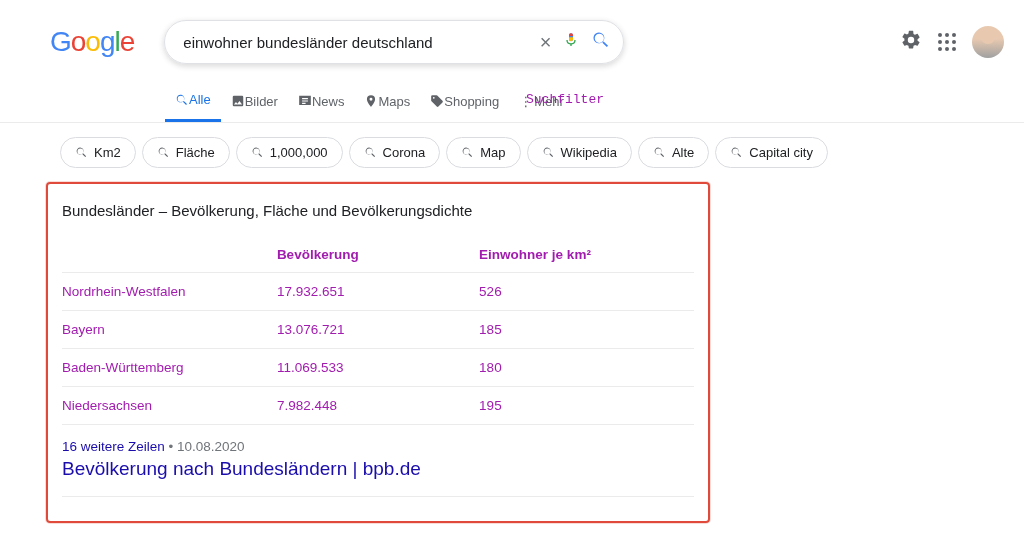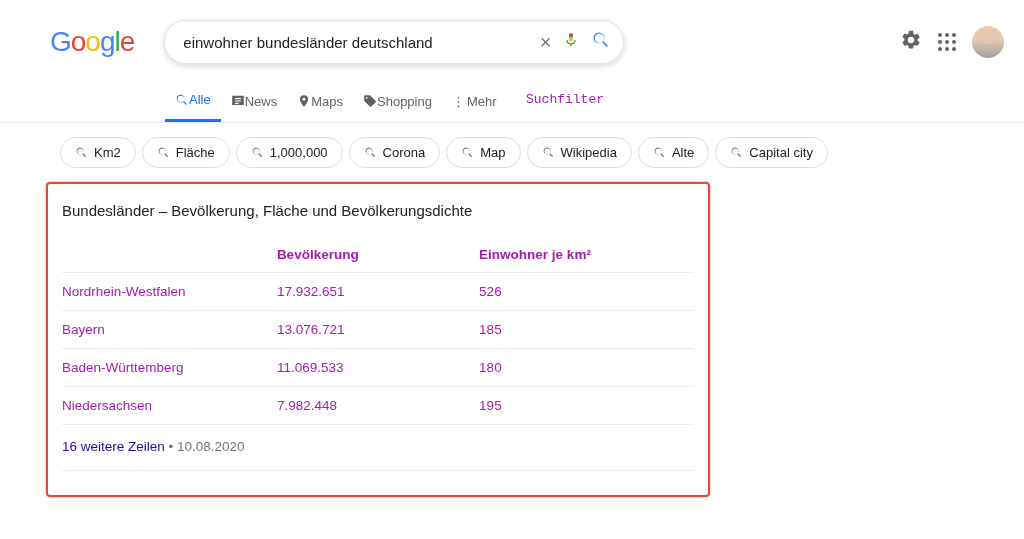--- a/index.html
+++ b/index.html
@@ -237,20 +237,26 @@
       <div class="head"></div>
     </div>
 </div>
 
 <div class="nav-tabs">
   <div class="tab active">
     <svg class="tab-icon" viewBox="0 0 24 24">
         <path fill="#1a73e8" d="M15.5 14h-.79l-.28-.27a6.5 6.5 0 10-.7.7l.27.28v.79l5 4.99L20.49 19zM10 15.5A5.5 5.5 0 1115.5 10 5.5 5.5 0 0110 15.5z"></path>
       </svg>
     <span>Alle</span>
+  </div>
+  <div class="tab">
+    <svg class="tab-icon" viewBox="0 0 24 24">
+        <path fill="#5f6368" d="M21 19V5a2 2 0 00-2-2H5a2 2 0 00-2 2v14a2 2 0 002 2h14a2 2 0 002-2zM8.5 13.5l2.5 3 3.5-4.5 4.5 6H5z"></path>
+      </svg>
+    <span>Bilder</span>
   </div>
   <div class="tab">
     <svg class="tab-icon" viewBox="0 0 24 24">
         <path fill="#5f6368" d="M22 3H2v16h20zM7 7h10v2H7zm0 4h10v2H7zm0 4h6v2H7z"></path>
       </svg>
     <span>News</span>
   </div>
   <div class="tab">
     <svg class="tab-icon" viewBox="0 0 24 24">
         <path fill="#5f6368" d="M12 2a7 7 0 00-7 7c0 5.25 7 13 7 13s7-7.75 7-13a7 7 0 00-7-7zm0 9.5A2.5 2.5 0 1114.5 9 2.5 2.5 0 0112 11.5z"></path>
@@ -352,18 +358,19 @@
           <td>7.982.448</td>
           <td>195</td>
         </tr>
       </tbody>
   </table>
   <div class="more-rows">
     <span class="link">16 weitere Zeilen</span>
     <span class="date"> • </span>
     <span class="date">10.08.2020</span>
   </div>
+  <div class="result-link">Bevölkerung nach Bundesländern | bpb.de</div>
   <div class="feedback-row">
     
     
     
   </div>
 </div>
 
 </body></html>

